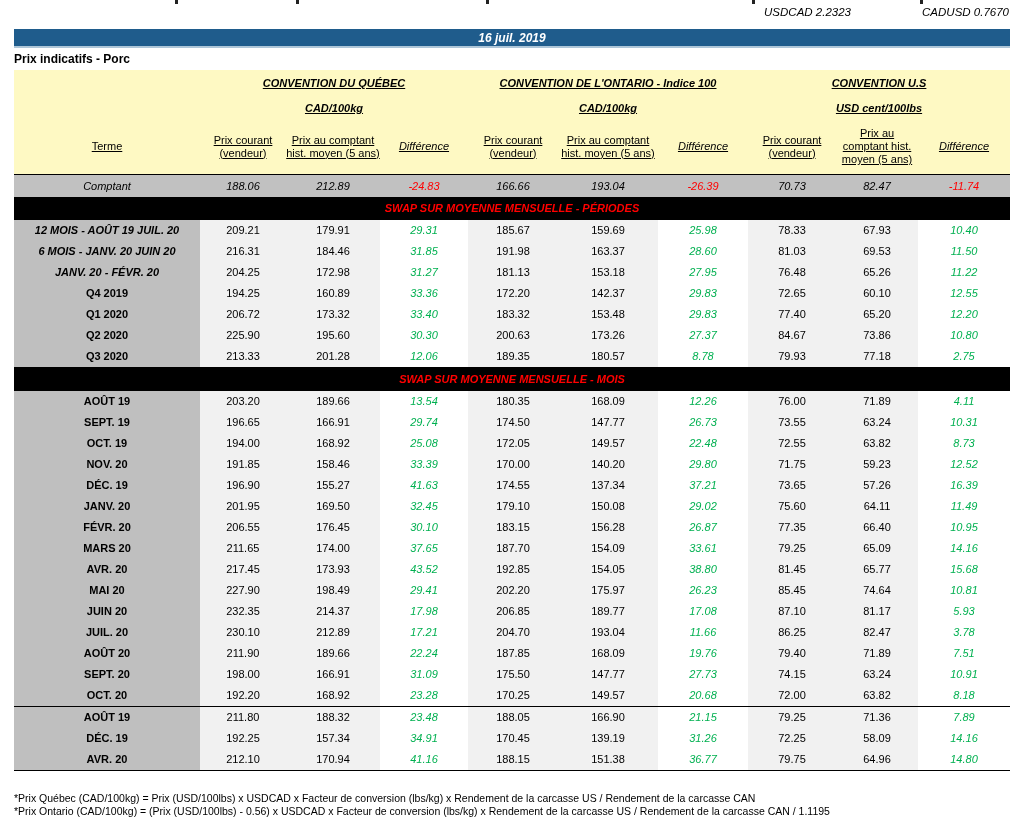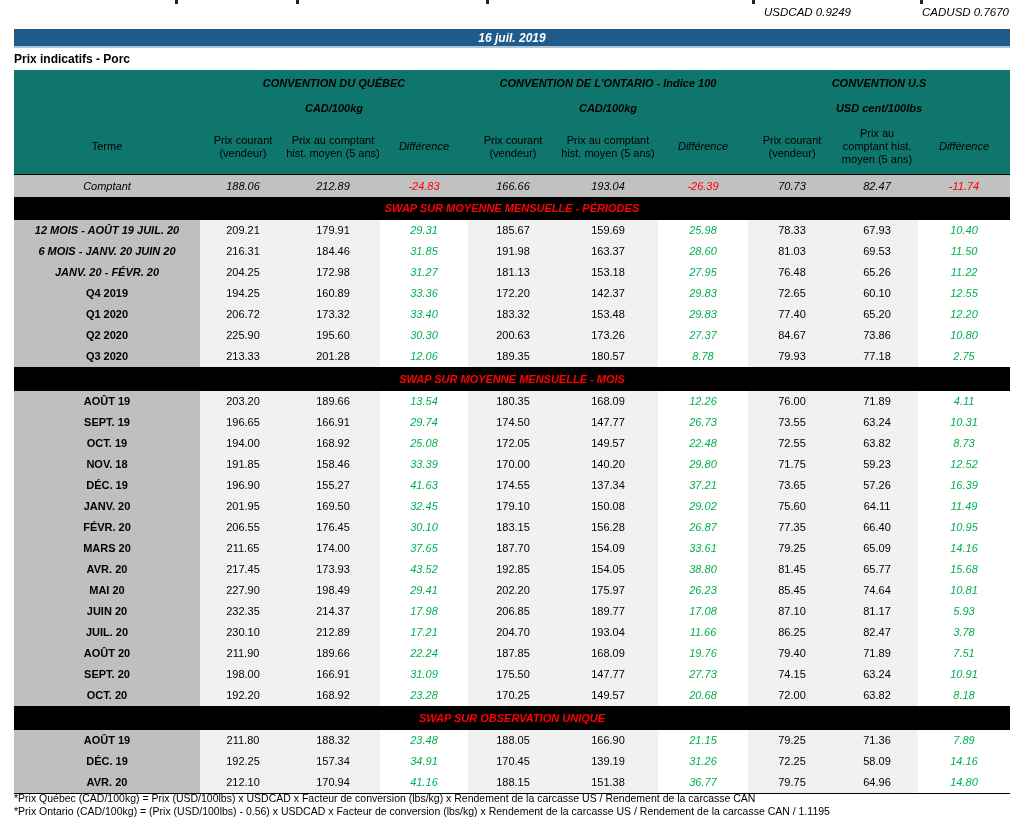--- a/index.html
+++ b/index.html
@@ -28,21 +28,21 @@
     position:absolute; top:52px; left:14px;
     font-size:12px; font-weight:bold; color:#000;
   }
 
   table.px {
     position:absolute; top:70px; left:14px; width:996px;
     border-collapse:collapse; table-layout:fixed;
   }
   table.px td, table.px th { padding:0; font-weight:normal; color:#000; }
 
-  thead th { background:#0f766e; vertical-align:middle; }
+  thead th { background:#fef9c3; vertical-align:middle;text-decoration:underline; }
   tr.grp-row th { height:26px; font-size:11px; font-weight:bold; font-style:italic; text-align:center; }
   tr.unit-row th { height:24px; font-size:11px; font-weight:bold; font-style:italic; text-align:center; }
   tr.colhead-row th { height:54px; font-size:11px; line-height:13px; text-align:center;
                       border-bottom:1.5px solid #000; }
   tr.colhead-row th.diff-head { font-style:italic; }
 
   tbody td { height:21px; line-height:21px; font-size:11px; text-align:center; white-space:nowrap; }
 
   tr.comptant td { height:22px; line-height:22px; background:var(--comptant-gray,#C1C1C1); font-style:italic; }
   tr.comptant td.neg { color:var(--negative-red,#FF0000); }
@@ -68,21 +68,21 @@
 
   <div>
     <span class="speck" style="left:175px"></span>
     <span class="speck" style="left:296px"></span>
     <span class="speck" style="left:486px"></span>
     <span class="speck" style="left:752px"></span>
     <span class="speck" style="left:920px"></span>
   </div>
 
   <div class="fx-row">
-    <span class="fx usdcad">USDCAD 0.9249</span>
+    <span class="fx usdcad">USDCAD 2.2323</span>
     <span class="fx cadusd">CADUSD 0.7670</span>
   </div>
 
   <div class="banner">
     <span>16 juil. 2019</span>
   </div>
 
   <div class="page-title">Prix indicatifs - Porc</div>
 
   <table class="px">
@@ -257,21 +257,21 @@
           <td class="price">168.92</td>
           <td class="diff pos">25.08</td>
           <td class="price">172.05</td>
           <td class="price">149.57</td>
           <td class="diff pos">22.48</td>
           <td class="price">72.55</td>
           <td class="price">63.82</td>
           <td class="diff pos">8.73</td>
         </tr>
         <tr class="data-row">
-      <td class="terme">NOV. 18</td>
+      <td class="terme">NOV. 20</td>
       <td class="price">191.85</td>
           <td class="price">158.46</td>
           <td class="diff pos">33.39</td>
           <td class="price">170.00</td>
           <td class="price">140.20</td>
           <td class="diff pos">29.80</td>
           <td class="price">71.75</td>
           <td class="price">59.23</td>
           <td class="diff pos">12.52</td>
         </tr>
@@ -400,23 +400,20 @@
       <td class="price">192.20</td>
           <td class="price">168.92</td>
           <td class="diff pos">23.28</td>
           <td class="price">170.25</td>
           <td class="price">149.57</td>
           <td class="diff pos">20.68</td>
           <td class="price">72.00</td>
           <td class="price">63.82</td>
           <td class="diff pos">8.18</td>
         </tr>
-        <tr class="section-row">
-    <td colspan="10">SWAP SUR OBSERVATION UNIQUE</td>
-        </tr>
         <tr class="data-row b-top">
       <td class="terme">AOÛT 19</td>
       <td class="price">211.80</td>
           <td class="price">188.32</td>
           <td class="diff pos">23.48</td>
           <td class="price">188.05</td>
           <td class="price">166.90</td>
           <td class="diff pos">21.15</td>
           <td class="price">79.25</td>
           <td class="price">71.36</td>

